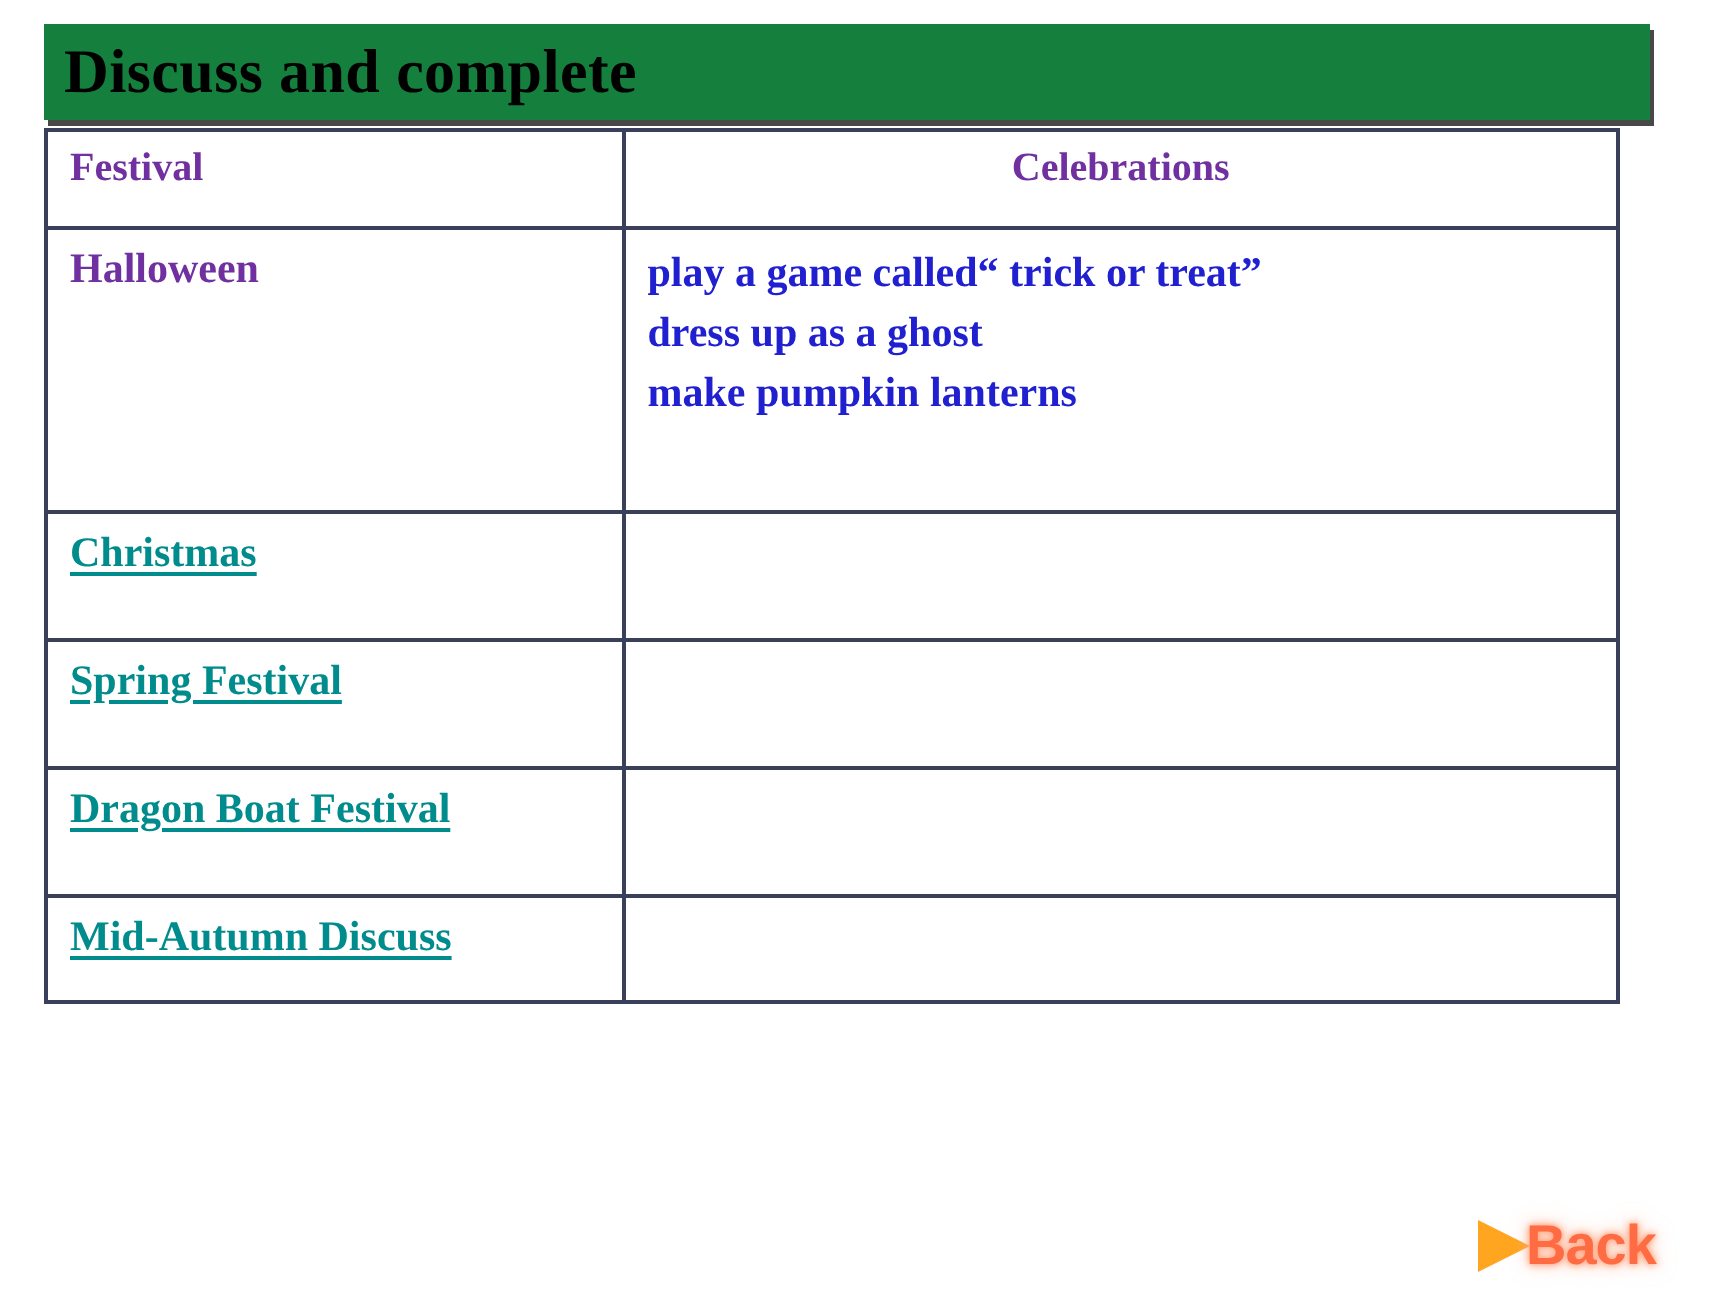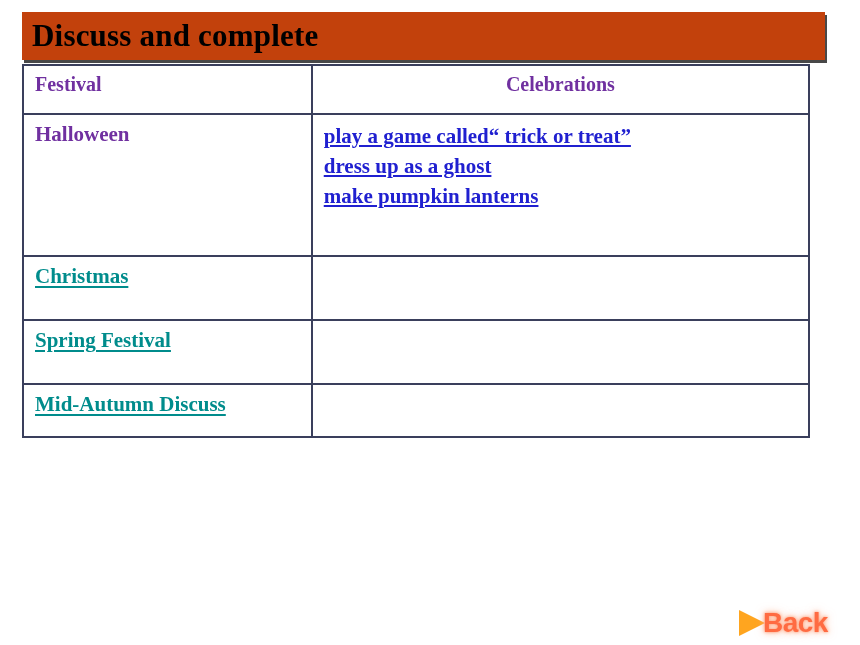--- a/index.html
+++ b/index.html
@@ -15,21 +15,21 @@
     font-family: "Liberation Serif", "DejaVu Serif", serif;
   }
 
   
   #title-banner {
     position: absolute;
     left: 22px;
     top: 12px;
     width: 803px;
     height: 48px;
-    background: #c2410c;
+    background: #15803d;
     box-shadow: 2px 3px 0 rgba(40,40,40,0.85);
   }
   #title-text {
     position: absolute;
     left: 10px;
     top: 50%;
     transform: translateY(-50%);
     font-size: 31px;
     font-weight: bold;
     color: #000000;
@@ -99,21 +99,20 @@
   }
 
   
   .celebration-list {
     font-size: 21px;
     font-weight: bold;
     color: #2020d0;
     font-family: "Liberation Serif", "DejaVu Serif", serif;
     line-height: 1.42;
     white-space: nowrap;
-    text-decoration: underline;
   }
   .celebration-line { display: block; }
 
   
   .r-header  { height: 49px; }
   .r-tall    { height: 142px; padding-left: 20px; }
   .r-med     { height: 64px; }
   .r-short   { height: 53px; }
 
   
@@ -205,20 +204,28 @@
 
     <tr class="r-med">
       <td>
         <div class="cell-pad">
           <span class="festival-link">Spring Festival</span>
         </div>
       </td>
       <td></td>
     </tr>
 
+    <tr class="r-med">
+      <td>
+        <div class="cell-pad">
+          <span class="festival-link">Dragon Boat Festival</span>
+        </div>
+      </td>
+      <td></td>
+    </tr>
 
     <tr class="r-short">
       <td>
         <div class="cell-pad">
           <span class="festival-link">Mid-Autumn Discuss</span>
         </div>
       </td>
       <td></td>
     </tr>
   </tbody>

